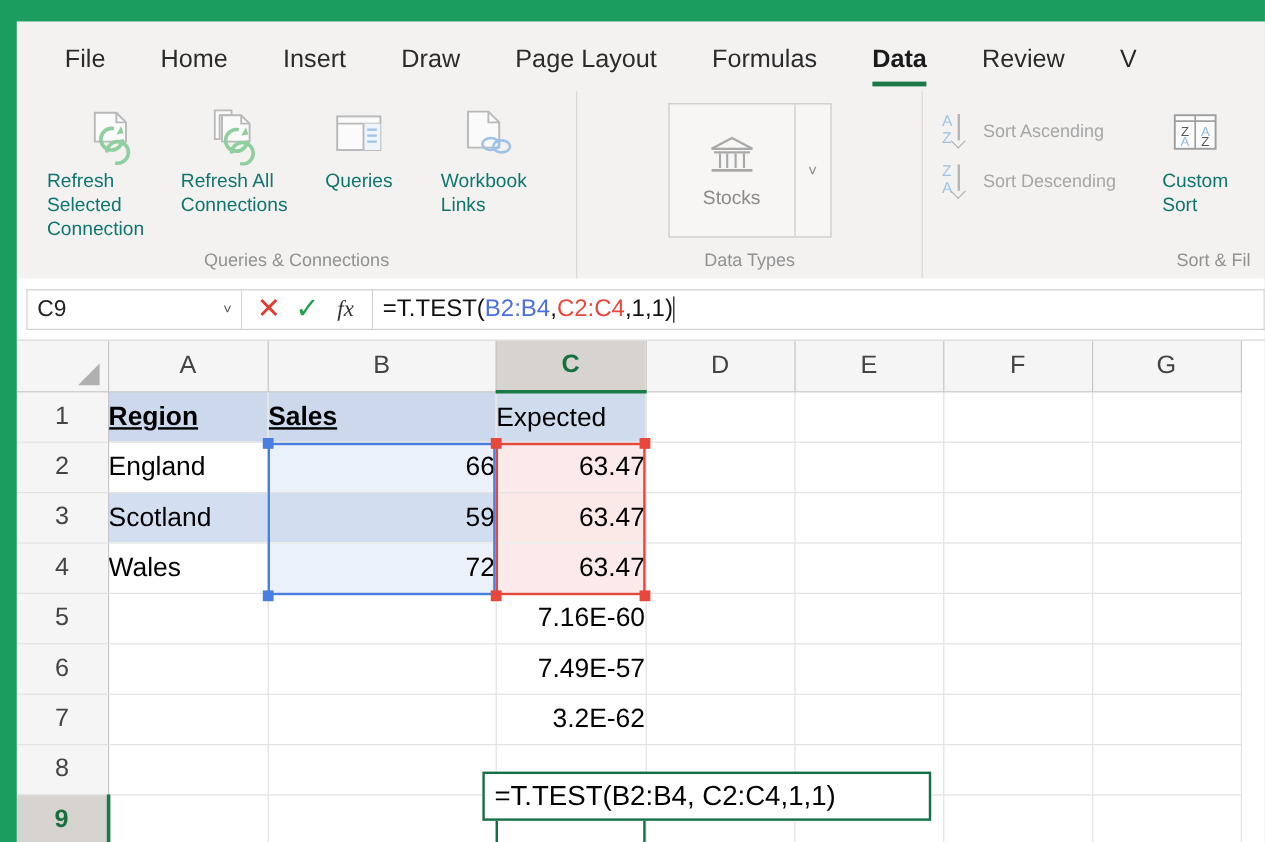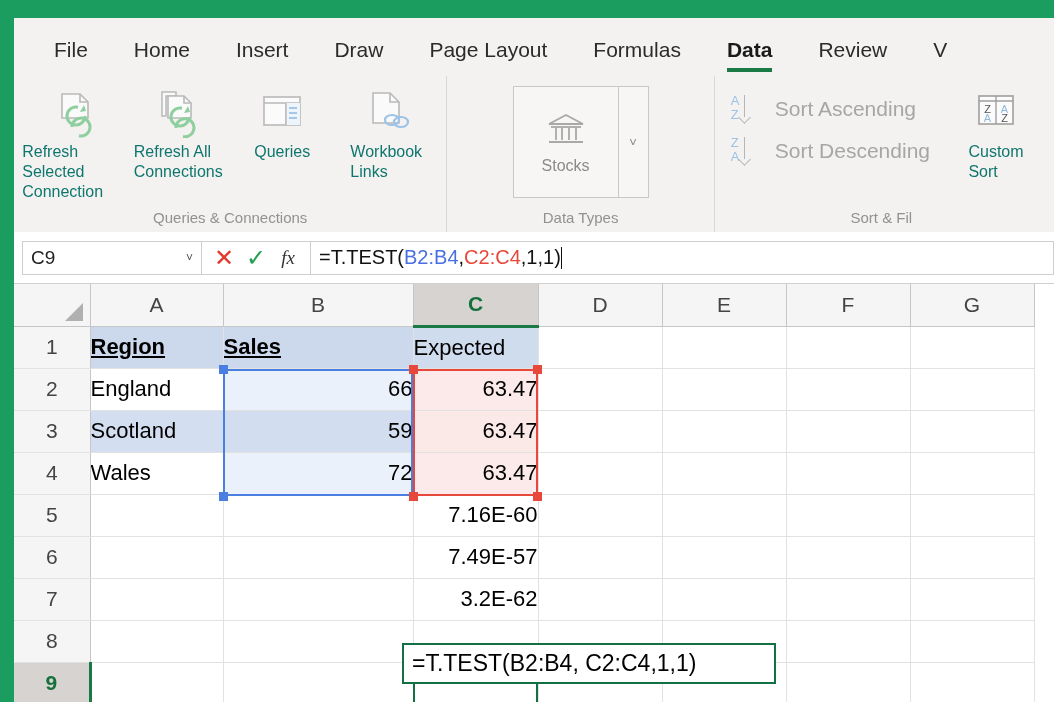--- a/index.html
+++ b/index.html
@@ -115,21 +115,21 @@
     font-size: 13px; color: #8a8a8a;
     cursor: pointer;
   }
 
   .sortlist { display: flex; flex-direction: column; justify-content: center; padding-top: 10px; }
   .sortrow {
     display: flex; align-items: center;
     margin-bottom: 12px;
     cursor: default;
   }
-  .sortrow .lbl { font-size: 21px; color: #a6a6a6; margin-left: 18px; white-space: nowrap; }
+  .sortrow .lbl { font-size: 15px; color: #a6a6a6; margin-left: 8px; white-space: nowrap; }
   .azicon { width: 26px; height: 30px; position: relative; }
   .azicon .a { position:absolute; left:0; top:0; font-size:13px; color:#9dc3e6; line-height:13px; }
   .azicon .b { position:absolute; left:0; top:14px; font-size:13px; color:#9dc3e6; line-height:13px; }
   .azicon .arr { position:absolute; left:13px; top:1px; width:1.5px; height:22px; background:#b5b5b5; }
   .azicon .arrh { position:absolute; left:9px; top:19px; width:9px; height:9px;
                   border-left:1.5px solid #b5b5b5; border-bottom:1.5px solid #b5b5b5;
                   transform: rotate(-45deg); }
 
   
   .fbar {
@@ -438,21 +438,21 @@
               <text x="34.5" y="22" font-size="11" fill="#8fb8dd" text-anchor="middle" font-family="Liberation Sans">A</text>
               <text x="34.5" y="31" font-size="11" fill="#555" text-anchor="middle" font-family="Liberation Sans">Z</text>
             </svg>
           </span>
           <span class="lbl">
             <span>Custom</span><br>
             <span>Sort</span>
           </span>
         </div>
       </div>
-      <div class="rgroup-label" style="text-align:center; padding-right:6px;">Sort &amp; Fil</div>
+      <div class="rgroup-label" style="text-align:right; padding-right:6px;">Sort &amp; Fil</div>
     </div>
   </div>
 
   <div class="fbar">
     <div class="namebox">
       <span class="nb-val">C9</span>
       <span class="nb-chev">˅</span>
     </div>
     <div class="fbtns">
       <span class="fbtn x">✕</span>

